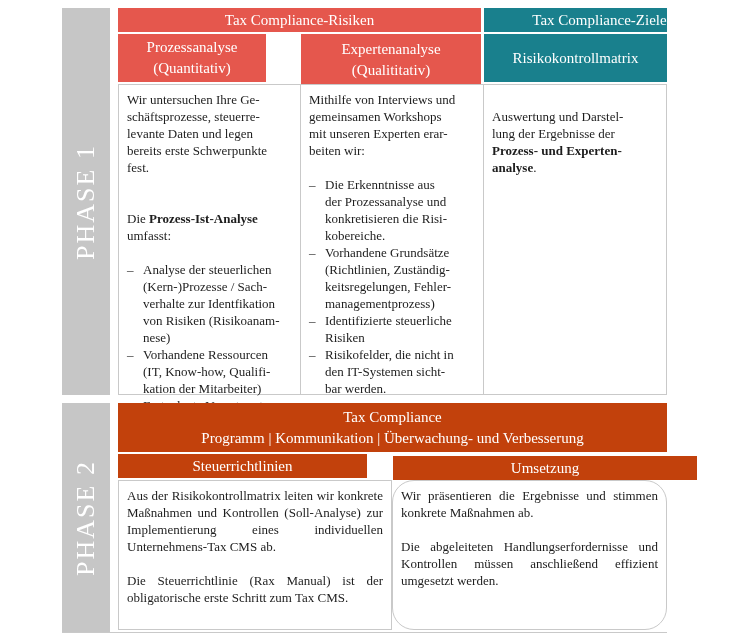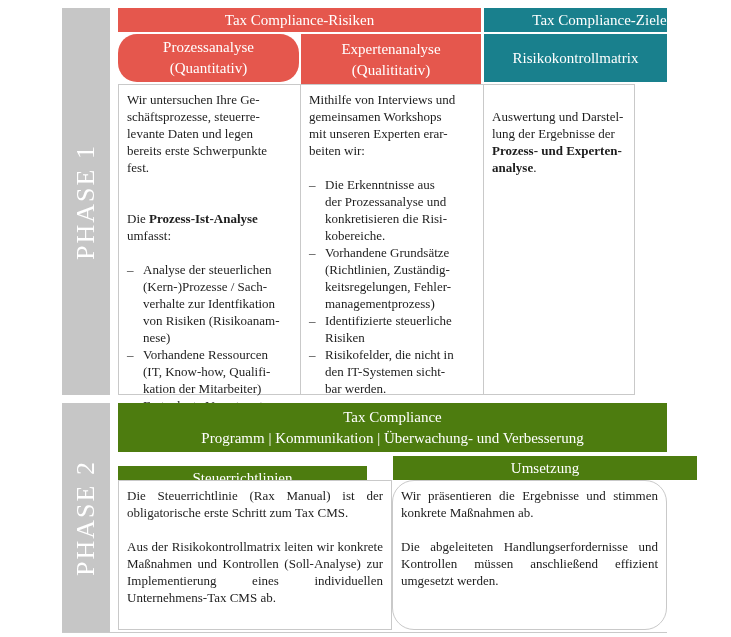--- a/index.html
+++ b/index.html
@@ -40,21 +40,21 @@
     display: flex;
     align-items: center;
     justify-content: center;
     text-align: center;
     font-size: 15px;
     line-height: 21px;
     white-space: pre-line;
   }
   .hdr.red   { background: #E5574D; }
   .hdr.teal  { background: #19808D; }
-  .hdr.green { background: #4d7c0f; }
+  .hdr.green { background: #c2410c; }
 
   
   .cell {
     background: #ffffff;
     border: 1px solid #C9C9C9;
     padding: 6px 8px;
     font-size: 13px;
     line-height: 17px;
     color: #1d1d1d;
   }
@@ -90,21 +90,21 @@
     <div class="phase-label">PHASE 1</div>
   </div>
 
   <div class="abs phase-bar" style="left:62px; top:403px; width:48px; height:230px;">
     <div class="phase-label">PHASE 2</div>
   </div>
 
   <div class="abs hdr red" style="left:118px; top:8px; width:363px; height:24px;">Tax Compliance-Risiken</div>
   <div class="abs hdr teal" style="left:484px; top:8px; width:183px; height:24px;padding-left:48px;">Tax Compliance-Ziele</div>
 
-  <div class="abs hdr red" style="left:118px; top:34px; width:181px; height:48px;border-radius:19px;">Prozessanalyse
+  <div class="abs hdr red" style="left:118px; top:34px; width:148px; height:48px;">Prozessanalyse
 (Quantitativ)</div>
   <div class="abs hdr red" style="left:301px; top:34px; width:180px; height:52px;">Expertenanalyse
 (Qualititativ)</div>
   <div class="abs hdr teal" style="left:484px; top:34px; width:183px; height:48px;">Risikokontrollmatrix</div>
 
   <div class="abs cell" style="left:118px; top:84px; width:183px; height:311px;">
     <p class="para preline">Wir untersuchen Ihre Ge-
 schäftsprozesse, steuerre-
 levante Daten und legen
 bereits erste Schwerpunkte
@@ -159,40 +159,40 @@
 Risiken</span>
     </div>
     <div class="bullet-row">
       <span class="dash">–</span>
       <span class="btxt">Risikofelder, die nicht in
 den IT-Systemen sicht-
 bar werden.</span>
     </div>
   </div>
 
-  <div class="abs cell" style="left:483px; top:84px; width:152px; height:311px;">
+  <div class="abs cell" style="left:483px; top:84px; width:184px; height:311px;">
     <p class="para preline">
       <span>Auswertung und Darstel-
 lung der Ergebnisse der
 </span><span class="bold">Prozess- und Experten-
 analyse</span><span>.</span>
     </p>
   </div>
 
   <div class="abs hdr green" style="left:118px; top:403px; width:549px; height:49px; flex-direction:column;">
     <div>Tax Compliance</div>
     <div>Programm | Kommunikation | Überwachung- und Verbesserung</div>
   </div>
 
-  <div class="abs hdr green" style="left:118px; top:466px; width:249px; height:24px;">Steuerrichtlinien</div>
+  <div class="abs hdr green" style="left:118px; top:454px; width:249px; height:24px;">Steuerrichtlinien</div>
   <div class="abs hdr green" style="left:393px; top:456px; width:304px; height:24px;">Umsetzung</div>
 
   <div class="abs cell justify" style="left:118px; top:480px; width:274px; height:150px;">
+    <p class="para">Aus der Risikokontrollmatrix leiten wir konkrete Maßnahmen und Kontrollen (Soll-Analyse) zur Implementierung eines individuellen Unternehmens-Tax CMS ab.</p>
     <p class="para">Die Steuerrichtlinie (Rax Manual) ist der obligatorische erste Schritt zum Tax CMS.</p>
-    <p class="para">Aus der Risikokontrollmatrix leiten wir konkrete Maßnahmen und Kontrollen (Soll-Analyse) zur Implementierung eines individuellen Unternehmens-Tax CMS ab.</p>
   </div>
 
   <div class="abs cell justify" style="left:392px; top:480px; width:275px; height:150px;border-radius:22px;">
     <p class="para">Wir präsentieren die Ergebnisse und stimmen konkrete Maßnahmen ab.</p>
     <p class="para">Die abgeleiteten Handlungserfordernisse und Kontrollen müssen anschließend effizient umgesetzt werden.</p>
   </div>
 
   <div class="abs bottom-rule" style="left:62px; top:632px; width:605px; height:1px;"></div>
 
 </div>

